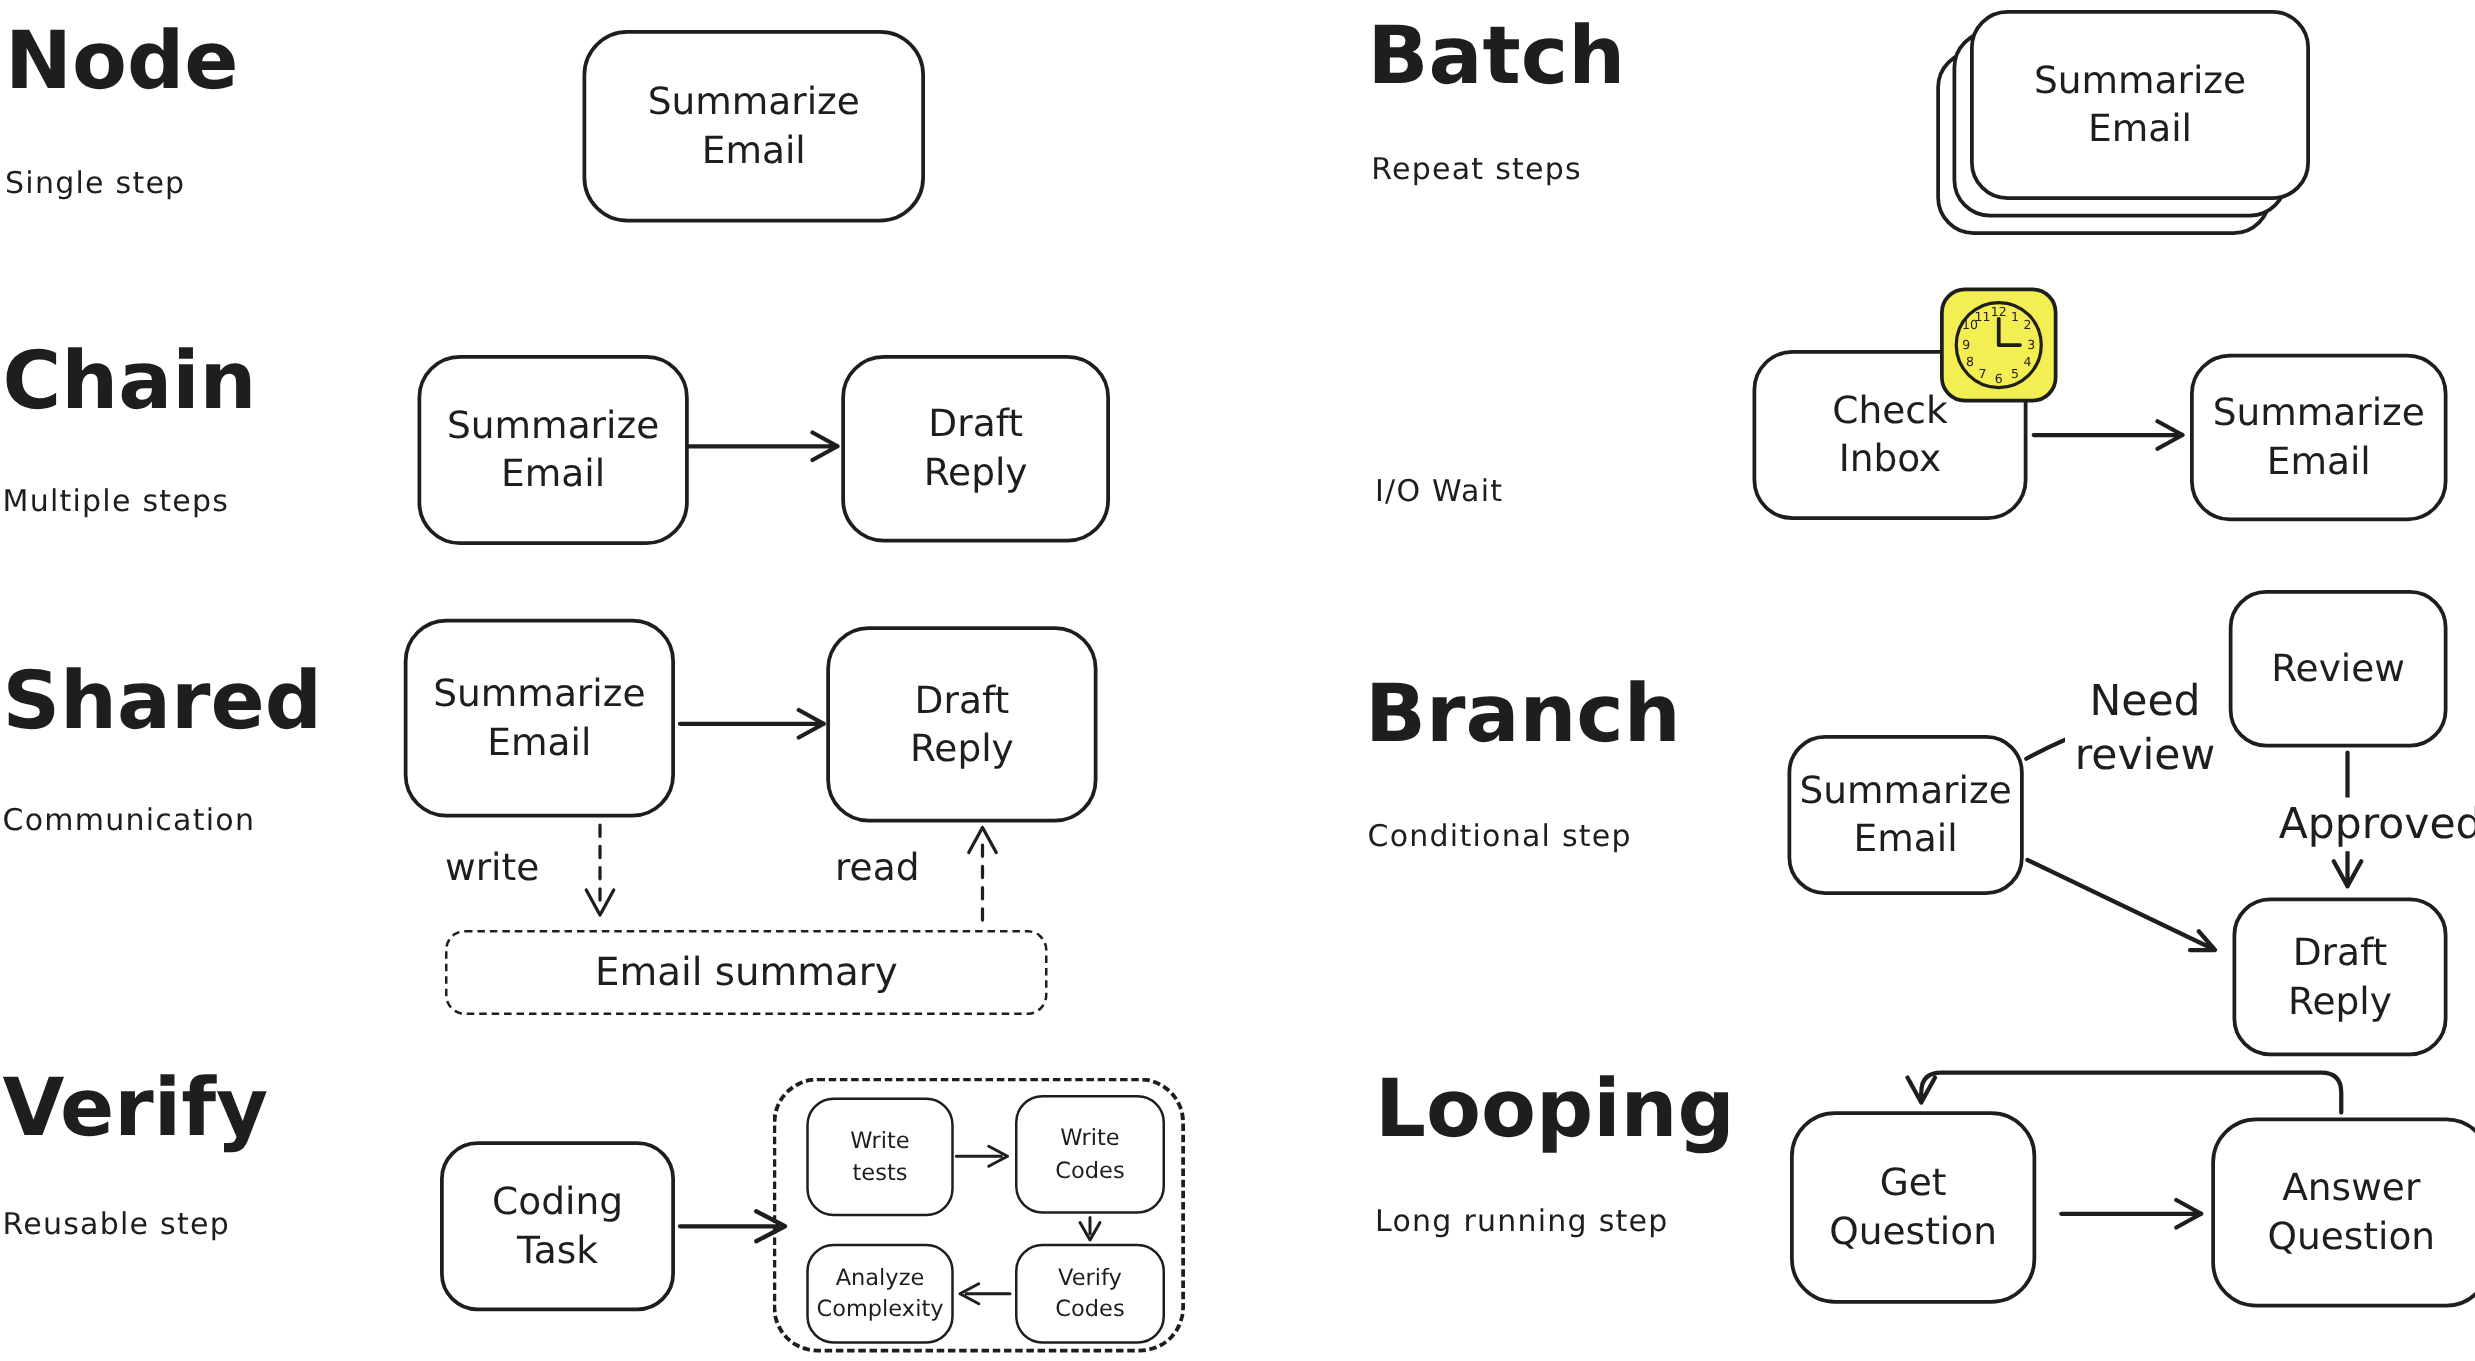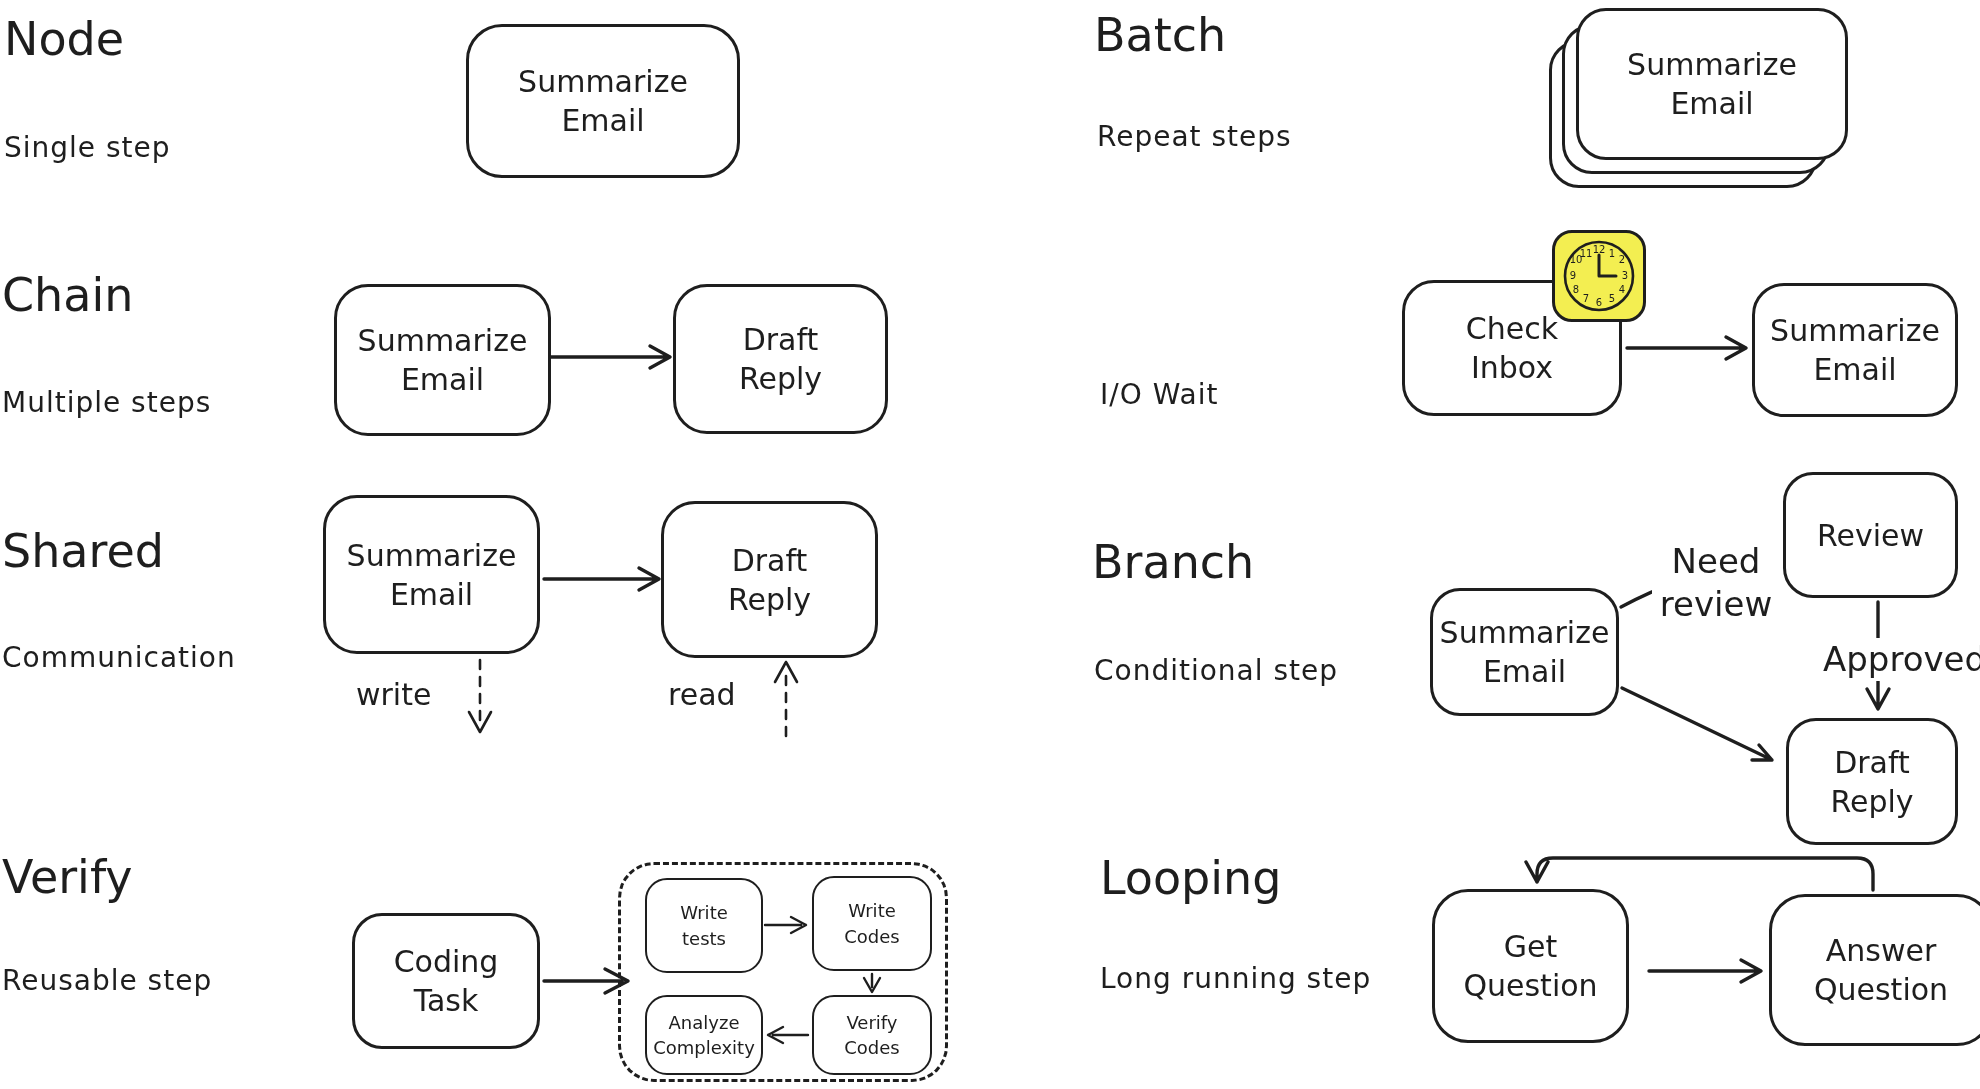--- a/index.html
+++ b/index.html
@@ -1,21 +1,21 @@
 <!DOCTYPE html>
 <html><head>
 <meta charset="utf-8">
 <style>
   html,body{margin:0;padding:0;background:#ffffff;}
   #canvas{
     position:relative;width:1980px;height:1089px;background:#ffffff;
     font-family:"DejaVu Sans",sans-serif;color:#1e1e1e;overflow:hidden;
   }
-  .t{position:absolute;font-size:46px;font-weight:normal;line-height:1.1;white-space:nowrap;}
-  .s{position:absolute;font-size:28px;line-height:1.1;white-space:nowrap;letter-spacing:1px;}
+  .t{position:absolute;font-size:64px;font-weight:bold;line-height:1.1;white-space:nowrap;}
+  .s{position:absolute;font-size:24px;line-height:1.1;white-space:nowrap;letter-spacing:1px;}
   .node{
     position:absolute;background:#ffffff;border:3px solid #1e1e1e;
     display:flex;flex-direction:column;align-items:center;justify-content:center;
     text-align:center;font-size:30px;line-height:1.3;box-sizing:border-box;
   }
   .sm{font-size:18px;line-height:1.4;border-width:2.6px;}
   .dashedb{border-style:dashed;}
   .lbl{position:absolute;font-size:30px;background:#ffffff;padding:0 5px;white-space:nowrap;line-height:1.25;}
   .lbl.small{font-size:34px;}
   .lbl.center{text-align:center;}
@@ -76,20 +76,23 @@
   <div class="node" style="left:323px;top:495px;width:217px;height:159px;border-radius:34px">
     <span>Summarize</span>
     <span>Email</span>
   </div>
   <div class="node" style="left:661px;top:501px;width:217px;height:157px;border-radius:34px">
     <span>Draft</span>
     <span>Reply</span>
   </div>
   <div class="lbl" style="left:351px;top:676px">write</div>
   <div class="lbl" style="left:663px;top:676px">read</div>
+  <div class="node dashedb" style="left:356px;top:744px;width:482px;height:68px;border-radius:16px;border-width:2.8px;font-size:31px">
+    <span>Email summary</span>
+  </div>
 
   <div class="t" style="left:2px;top:852px">Verify</div>
   <div class="s" style="left:2px;top:966px">Reusable step</div>
   <div class="node" style="left:352px;top:913px;width:188px;height:136px;border-radius:30px;border-width:3.5px">
     <span>Coding</span>
     <span>Task</span>
   </div>
   <div class="node dashedb" style="left:618px;top:862px;width:330px;height:220px;border-radius:36px;background:transparent"></div>
   <div class="node sm" style="left:645px;top:878px;width:118px;height:95px;border-radius:22px">
     <span>Write</span>

